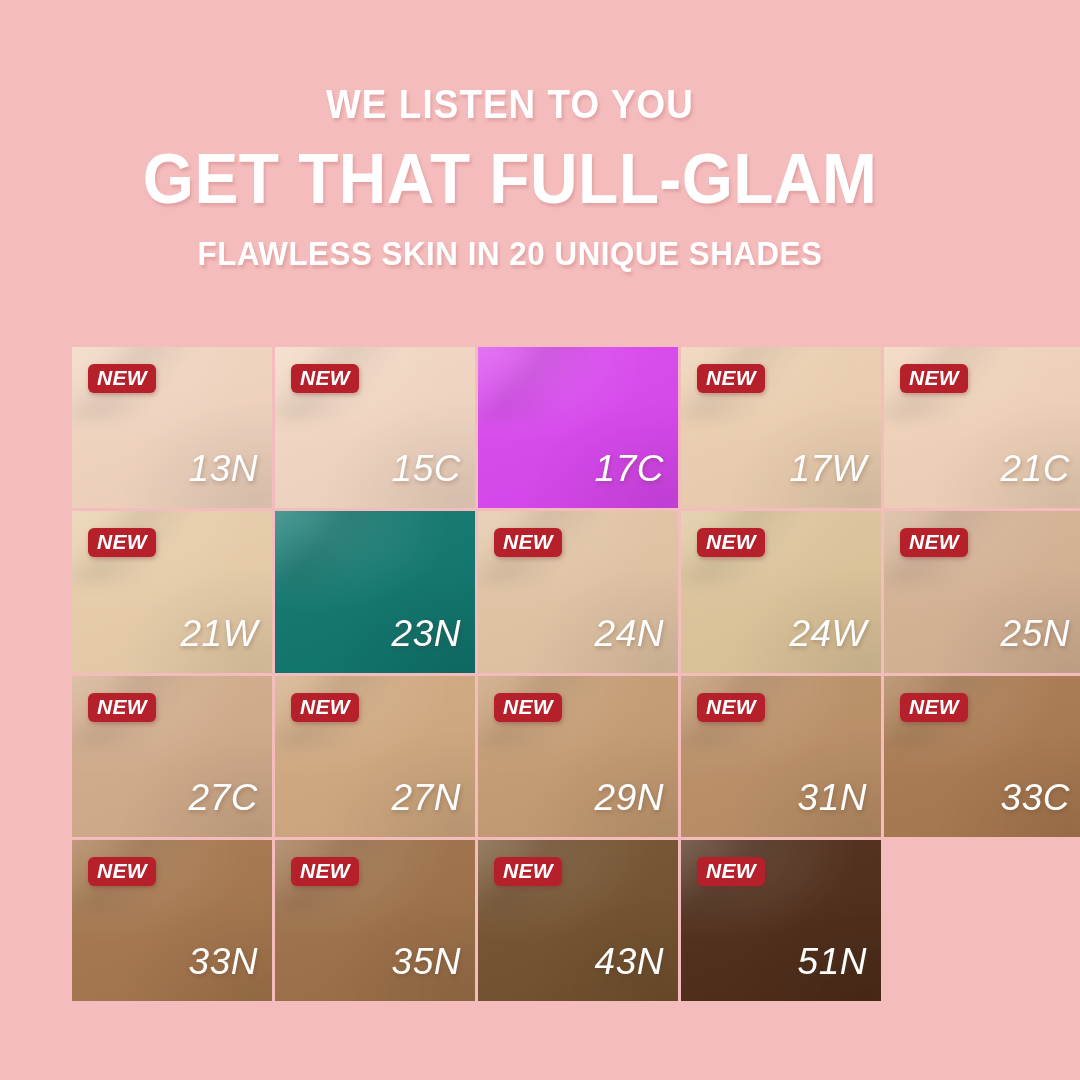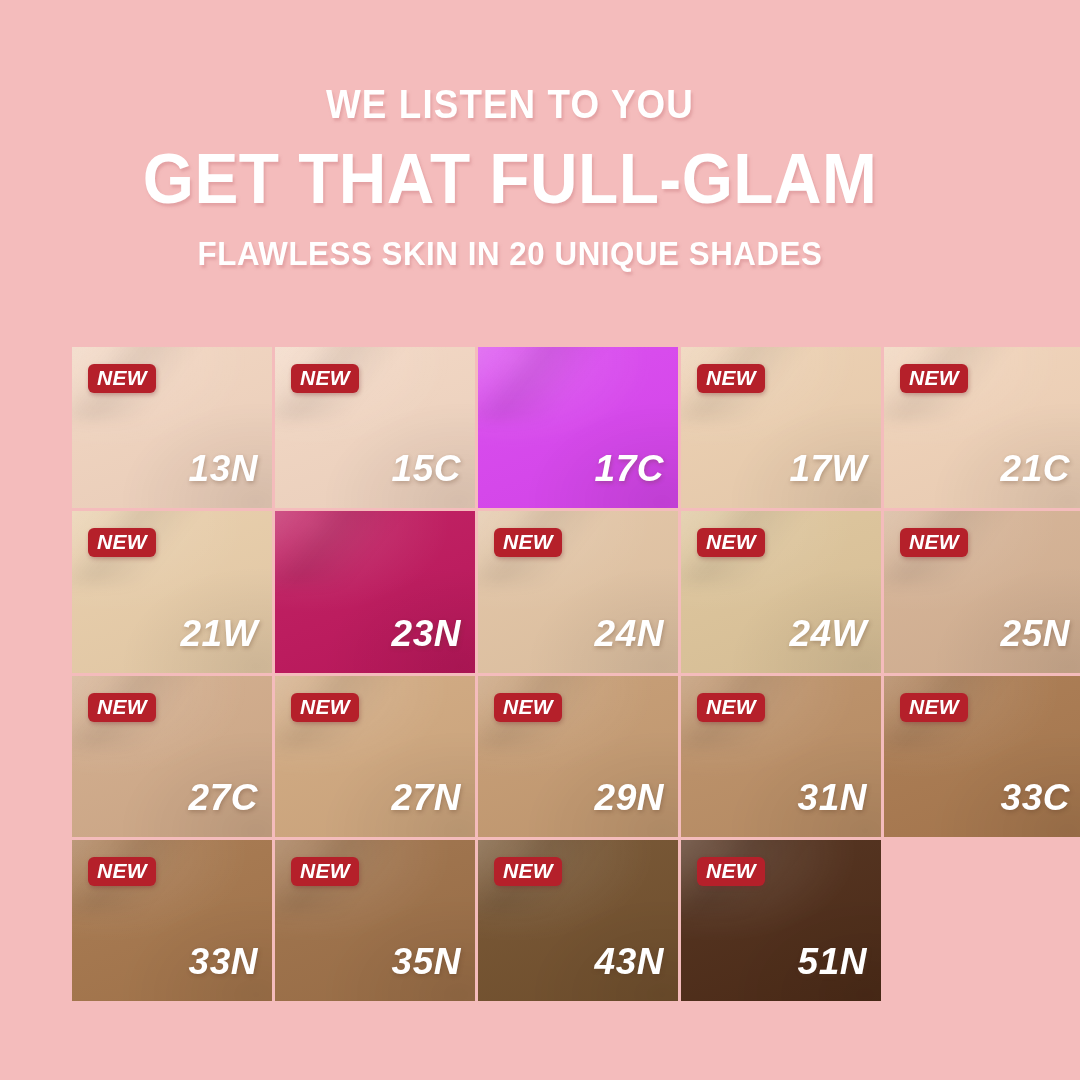--- a/index.html
+++ b/index.html
@@ -99,21 +99,21 @@
   }
 
   .shade-label {
     position:absolute;
     right:14px;
     bottom:18px;
     z-index:3;
     color:#ffffff;
     font-size:37px;
     font-style:italic;
-    font-weight:bold;
+    font-weight:normal;
     letter-spacing:0.5px;
     text-shadow:1px 2px 4px rgba(90,55,35,0.30);
   }
 
   .new-badge {
     position:absolute;
     left:16px;
     top:17px;
     z-index:4;
     background:#b5202a;
@@ -154,21 +154,21 @@
       <span class="shade-label">17W</span>
     </div>
     <div class="swatch" style="background: rgb(240, 210, 184);">
       <span class="new-badge" style="background: rgb(181, 32, 42); color: rgb(255, 255, 255);">NEW</span>
       <span class="shade-label">21C</span>
     </div>
     <div class="swatch" style="background: rgb(232, 205, 169);">
       <span class="new-badge" style="background: rgb(181, 32, 42); color: rgb(255, 255, 255);">NEW</span>
       <span class="shade-label">21W</span>
     </div>
-    <div class="swatch" style="background: #be185d;">
+    <div class="swatch" style="background: #0f766e;">
       <span class="shade-label">23N</span>
     </div>
     <div class="swatch" style="background: rgb(226, 196, 164);">
       <span class="new-badge" style="background: rgb(181, 32, 42); color: rgb(255, 255, 255);">NEW</span>
       <span class="shade-label">24N</span>
     </div>
     <div class="swatch" style="background: rgb(221, 196, 154);">
       <span class="new-badge" style="background: rgb(181, 32, 42); color: rgb(255, 255, 255);">NEW</span>
       <span class="shade-label">24W</span>
     </div>

